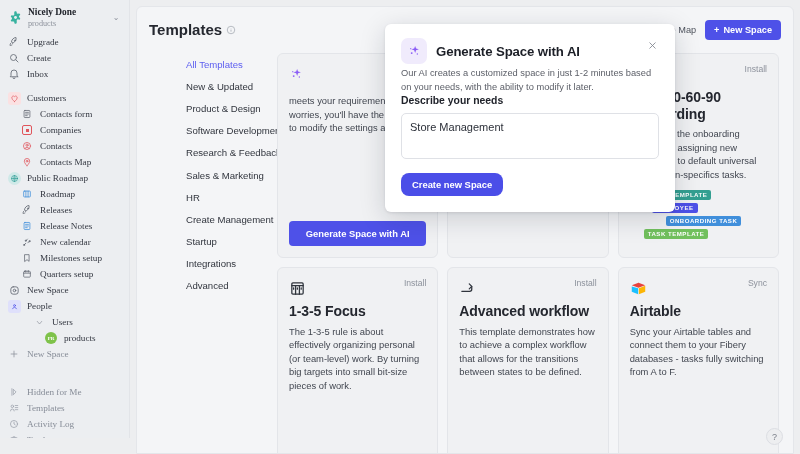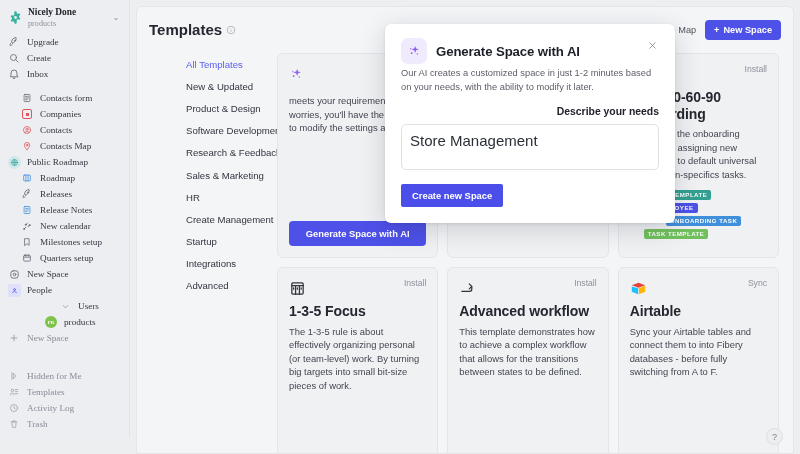--- a/index.html
+++ b/index.html
@@ -43,21 +43,21 @@
     height: 16px;
     color: #343842;
     white-space: nowrap;
     position: relative;
   }
   .nav-row.sel { background: #e0e2e7; }
   .nav-row .ic { width: 14px; height: 14px; flex: 0 0 14px; display:flex; align-items:center; justify-content:center;}
   .nav-row .lb { font-size: 9.2px; overflow: hidden; text-overflow: ellipsis;}
   .nav-row.dim .lb { color: #878d98; }
   .nav-row.indent1 { padding-left: 20px; }
-  .nav-row.indent2 { padding-left: 32px; margin-left: 26px; }
+  .nav-row.indent2 { padding-left: 32px; }
   .nav-row.indent3 { padding-left: 44px; }
   .nav-row .trail { margin-left: auto; display:flex; gap:5px; color:#8d929c; font-size:9px; }
   .spacer8 { height: 8px; }
   .spacer14 { height: 14px; }
 
   .avatar-prod {
     width: 12px; height: 12px; border-radius: 50%;
     background: #7ec24a; color: #fff; font-size: 5px;
     display: flex; align-items: center; justify-content: center;
     font-weight: bold; letter-spacing: -.2px;
@@ -187,37 +187,35 @@
     margin-left: auto; color: #7d828c; cursor: pointer;
     font-size: 12px; line-height: 1; padding: 2px;
     align-self: flex-start;
   }
   .modal-sub {
     font-size: 9.3px; color: #5d6069; line-height: 1.55;
     margin-top: 2px;
   }
   .modal-label {
     font-size: 10.4px; font-weight: bold; color: #20232b;
-    margin-top: 11px;
-    text-align: right;
   }
   .modal-textarea {
     margin-top: 7px; width: 100%; height: 46px;
     border: 1px solid #dfe1e6; border-radius: 5px;
     padding: 7px 8px;
     font-family: "Liberation Sans", sans-serif;
-    font-size: 15px; color: #2c3039;
+    font-size: 11px; color: #2c3039;
     resize: none; outline: none;
     background: #fff;
   }
   .modal-btn {
     margin-top: 10px;
     background: #4b4ee8; color: #fff;
     font-size: 9.4px; font-weight: bold;
-    border: none; border-radius: 2px;
+    border: none; border-radius: 8px;
     padding: 6px 11px;
     cursor: pointer;
   }
 
   .help-btn {
     position: absolute; right: 10px; bottom: 8px;
     width: 17px; height: 17px; border-radius: 50%;
     background: #edeef0; border: 1px solid #dcdee3;
     color: #777c86; font-size: 9px;
     display: flex; align-items: center; justify-content: center;
@@ -268,20 +266,30 @@
         <div class="nav-row indent0">
           <span class="ic">
             <svg width="12" height="12" viewBox="0 0 24 24" fill="none" stroke="#6b707a" stroke-width="1.8" stroke-linecap="round" stroke-linejoin="round">
               <path d="M18 15V10a6 6 0 10-12 0v5l-1.5 2.5h15z"></path>
               <path d="M10 19.5a2 2 0 004 0"></path>
             </svg>
           </span>
           <span class="lb">Inbox</span>
         </div>
         <div class="spacer8"></div>
+        <div class="nav-row indent0">
+          <span class="ic">
+            <span style="display:inline-flex;width:13px;height:13px;border-radius:3px;background:#fbe1e2;align-items:center;justify-content:center">
+              <svg width="9" height="9" viewBox="0 0 24 24" fill="none" stroke="#e0555c" stroke-width="1.8" stroke-linecap="round" stroke-linejoin="round">
+                <path d="M12 20s-7-4.5-7-9.5A4 4 0 0112 7a4 4 0 017 3.5C19 15.5 12 20 12 20z"></path>
+              </svg>
+            </span>
+          </span>
+          <span class="lb">Customers</span>
+        </div>
         <div class="nav-row indent1">
           <span class="ic">
             <svg width="10" height="10" viewBox="0 0 24 24" fill="none" stroke="#5f6570" stroke-width="1.8" stroke-linecap="round" stroke-linejoin="round">
               <rect x="5" y="3.5" width="14" height="17" rx="2"></rect>
               <path d="M8.5 8h7M8.5 12h7M8.5 16h4"></path>
             </svg>
           </span>
           <span class="lb">Contacts form</span>
         </div>
         <div class="nav-row indent1">
@@ -612,21 +620,21 @@
                   <span class="card-icon">
                     <svg width="17" height="17" viewBox="0 0 24 24">
                       <path d="M2.5 7.5L11 4.2c.6-.3 1.4-.3 2 0l8.5 3.3-9.5 3.6z" fill="#e8403a"></path>
                       <path d="M12.5 11.8v8.4l9-3.6V8.2z" fill="#fcb400"></path>
                       <path d="M2.5 9v7.6l9 3.6v-8.4z" fill="#18bfff"></path>
                     </svg>
                   </span>
                   <span class="card-action">Sync</span>
                 </div>
                 <div class="card-title">Airtable</div>
-                <div class="card-desc">Sync your Airtable tables and connect them to into Fibery databases - before fully switching from A to F.</div>
+                <div class="card-desc">Sync your Airtable tables and connect them to your Fibery databases - tasks fully switching from A to F.</div>
               </div>
             </div>
         </div>
       </div>
 
       <div class="help-btn">
         <span>?</span>
       </div>
     </div>
 

